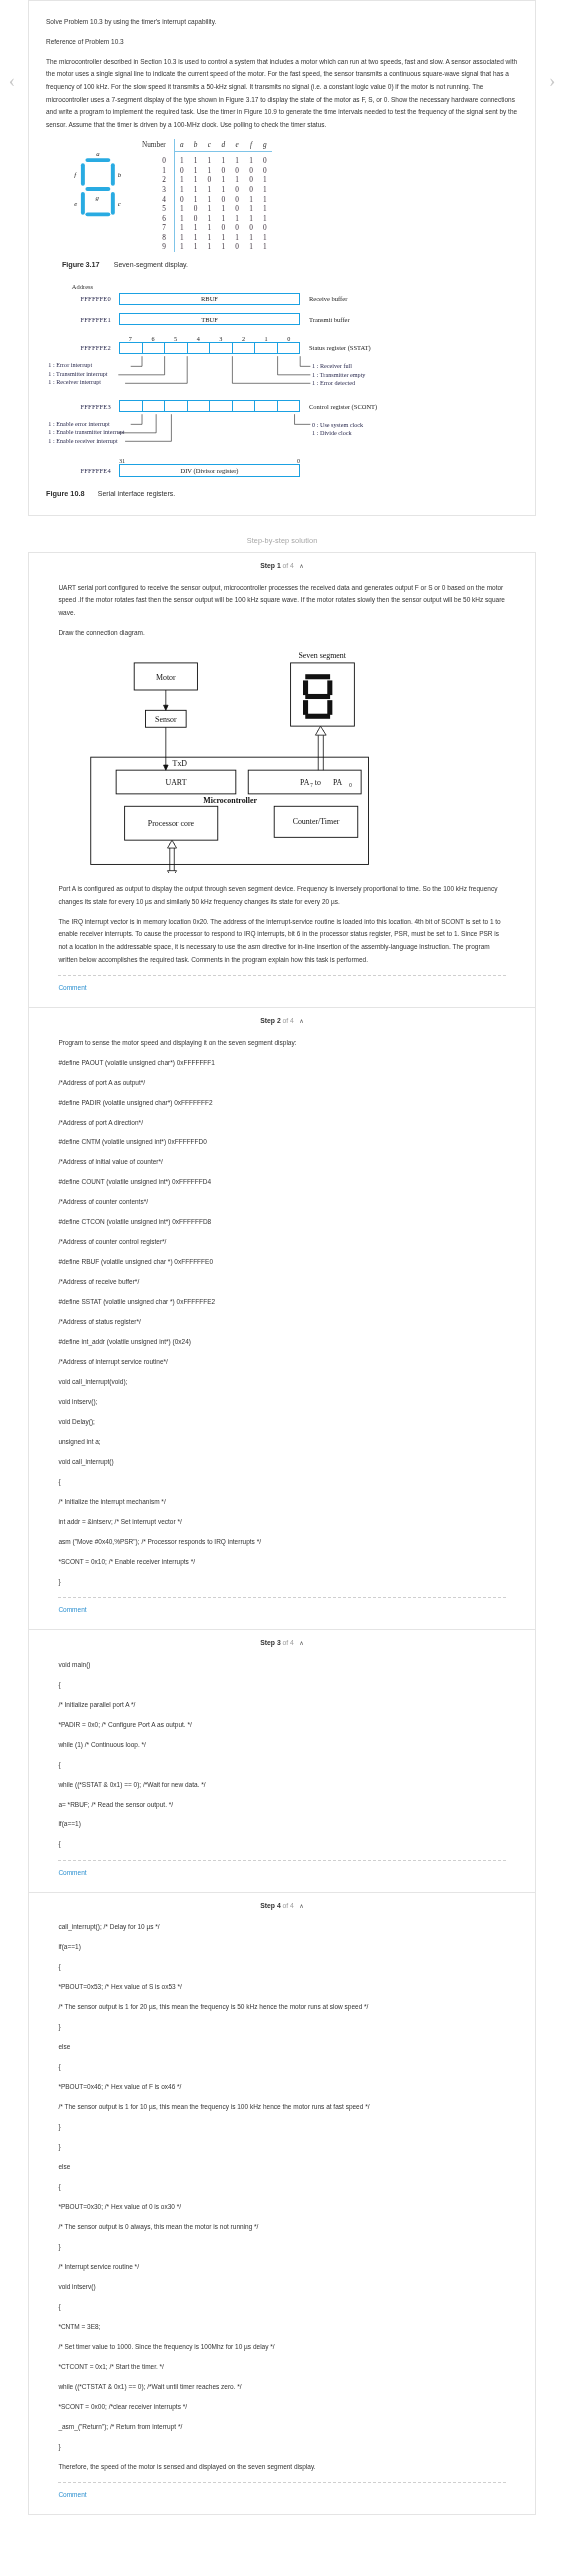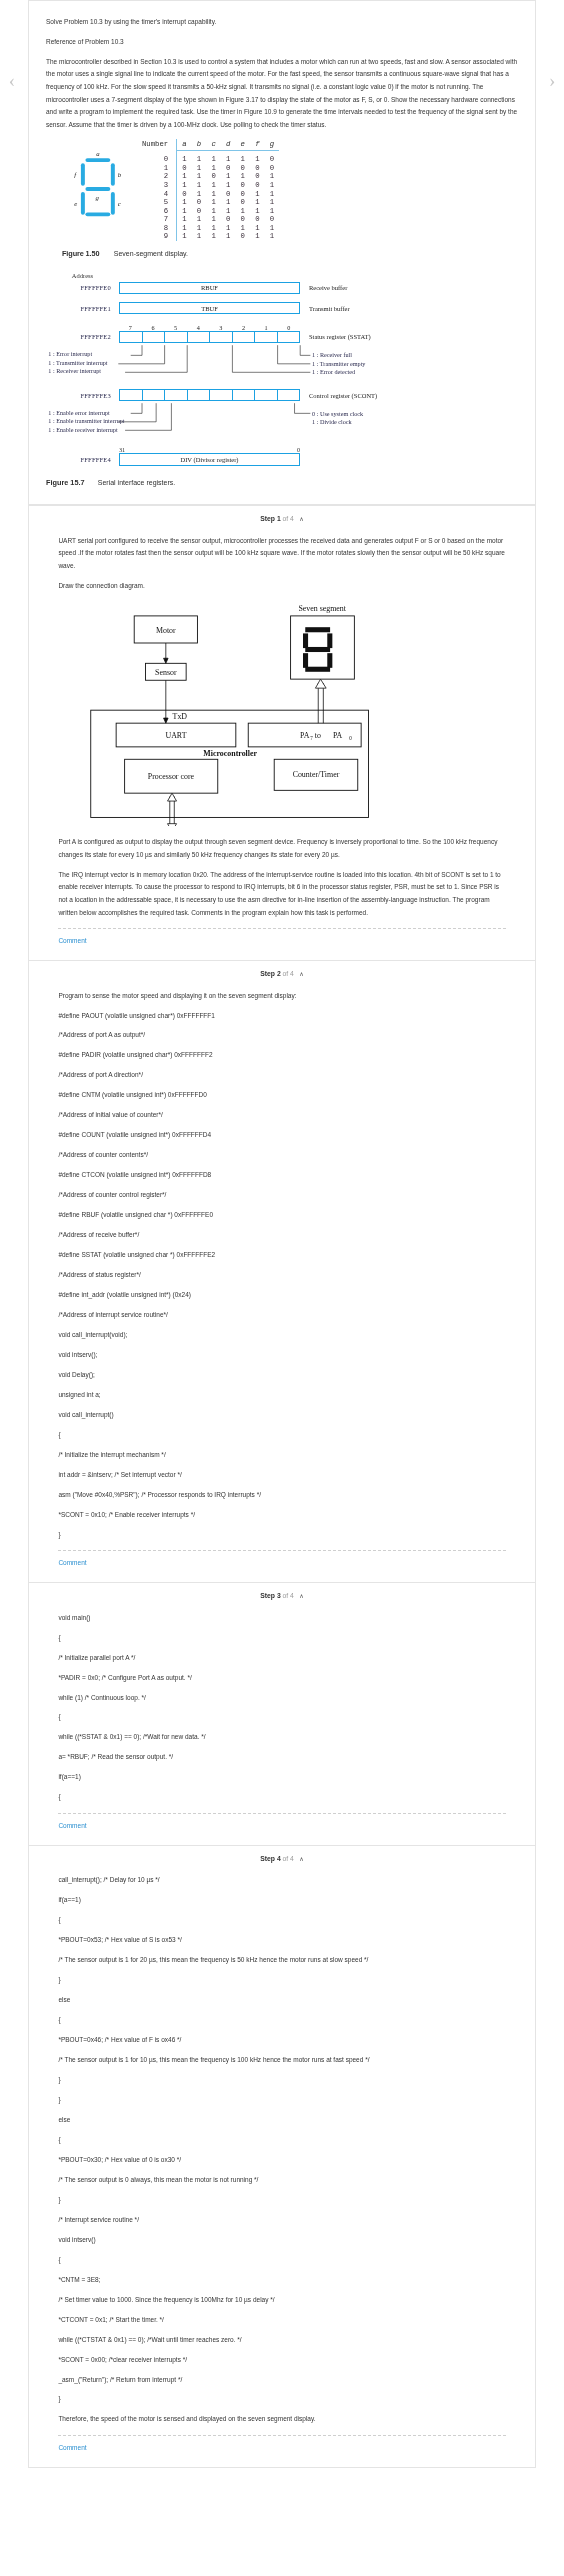--- a/index.html
+++ b/index.html
@@ -58,21 +58,21 @@
     align-items:flex-start;
     justify-content:flex-start;
     margin:6.8px 0 2.3px 0;
     padding-left:16px;
   }
   .seg-glyph { width:68px; position:relative; height:85px; }
   .seg-glyph svg { position:absolute; left:11.3px; top:10.2px; }
 
   table.segtable {
     border-collapse:collapse;
-    font-family:Liberation Mono, monospace;
+    font-family:Liberation Serif, serif;
     margin-left:6.8px;
   }
   table.segtable th {
     font-weight:400;
     font-size:7.3px;
     padding:0.6px 5.1px 2.8px 5.1px;
     font-style:normal;
   }
   table.segtable th.letter { font-style:italic; }
   table.segtable th.numhdr { padding-right:8px; text-align:right; }
@@ -338,21 +338,21 @@
                 <td>1</td>
                 <td>0</td>
                 <td>1</td>
                 <td>1</td>
               </tr>
             </tbody>
         </table>
       </div>
 
       <div class="figcap">
-        <b>Figure 1.50</b>
+        <b>Figure 3.17</b>
         <span>Seven-segment display.</span>
       </div>
 
       <div class="fig108">
         <div class="reg-row">
           <div class="addr-title">Address</div>
         </div>
 
         <div class="reg-row">
           <div class="addr">FFFFFFE0</div>
@@ -453,28 +453,29 @@
           <span>0</span>
         </div>
 
         <div class="reg-row">
           <div class="addr">FFFFFFE4</div>
           <div class="regbox">DIV (Divisor register)</div>
         </div>
       </div>
 
       <div class="fig108cap">
-        <b>Figure 15.7</b>
+        <b>Figure 10.8</b>
         <span>Serial interface registers.</span>
       </div>
     </div>
   </div>
 </div>
 
 <div>
+  <div class="section-heading" style="padding-top:20.3px">Step-by-step solution</div>
 
   <div style="padding:0 28px 22.6px 28px">
 
     <div class="step-card">
       <div class="step-head">
         <b>Step 1</b>
         <span class="of">of 4</span>
         <span class="chev">∧</span>
       </div>
       <div class="step-body">

